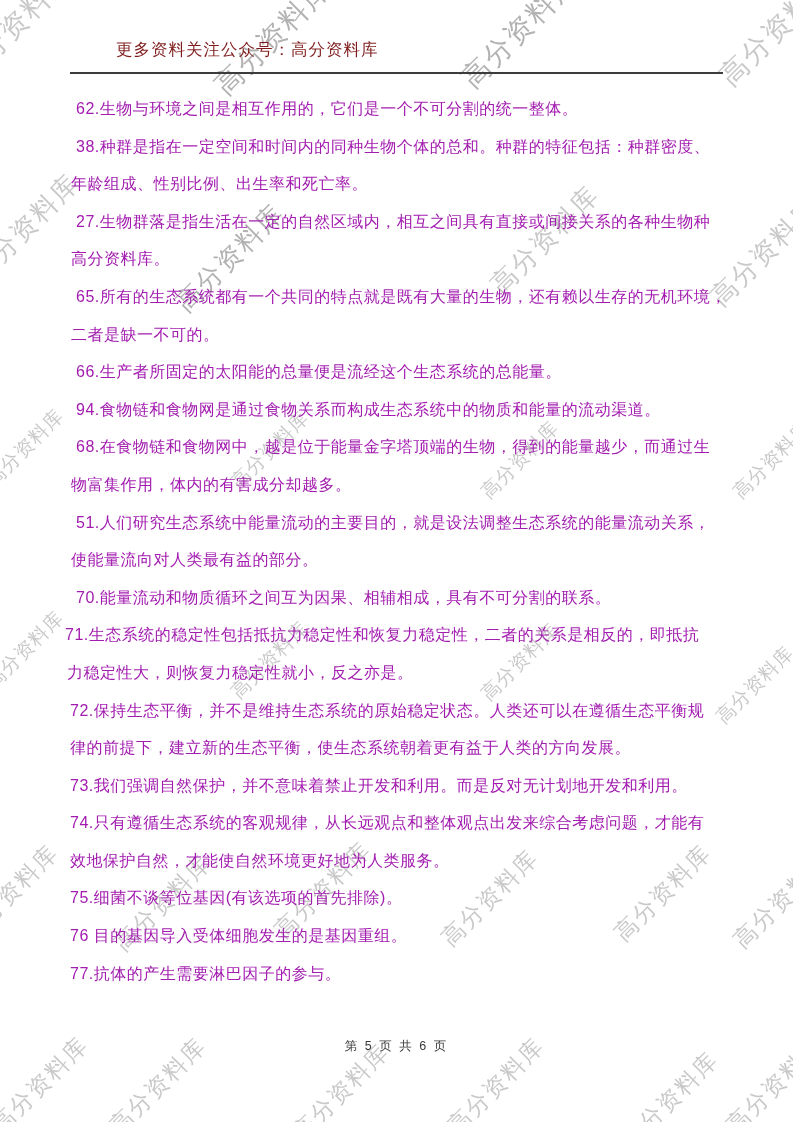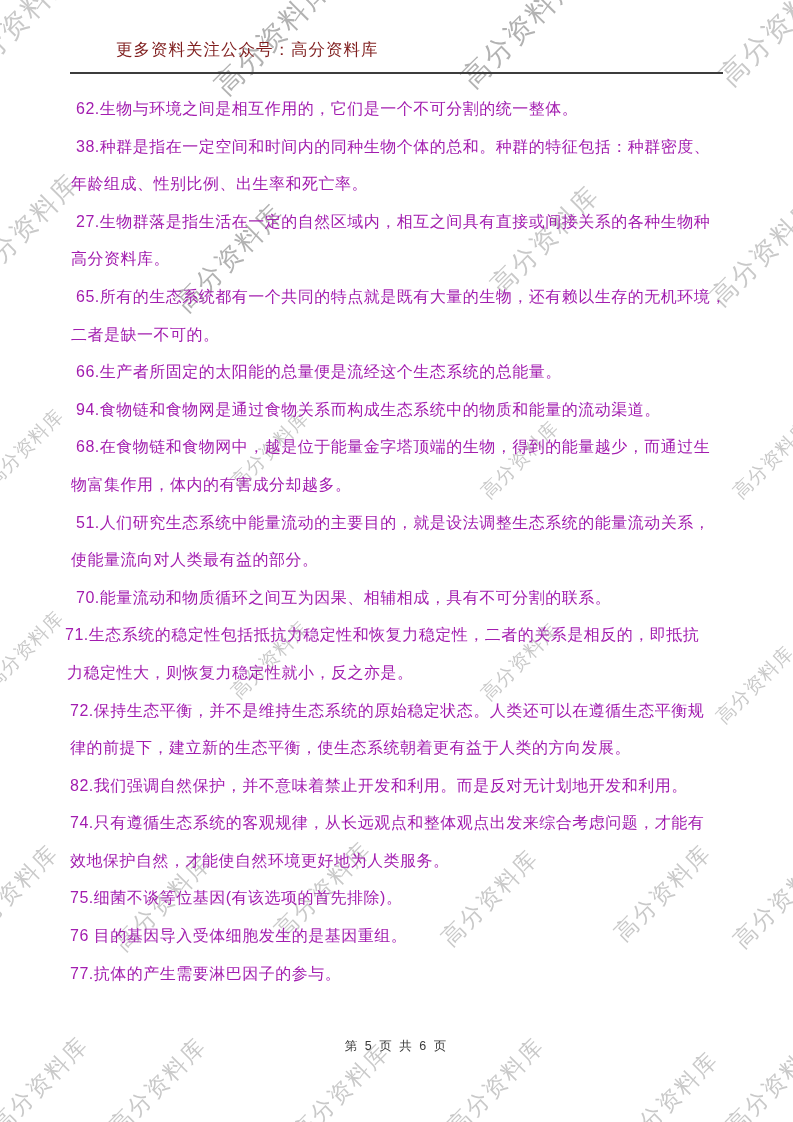--- a/index.html
+++ b/index.html
@@ -130,21 +130,21 @@
     </div>
     <div>
       <div class="ln fB">71.生态系统的稳定性包括抵抗力稳定性和恢复力稳定性，二者的关系是相反的，即抵抗</div>
       <div class="ln fBc">力稳定性大，则恢复力稳定性就小，反之亦是。</div>
     </div>
     <div>
       <div class="ln">72.保持生态平衡，并不是维持生态系统的原始稳定状态。人类还可以在遵循生态平衡规</div>
       <div class="ln">律的前提下，建立新的生态平衡，使生态系统朝着更有益于人类的方向发展。</div>
     </div>
     <div>
-      <div class="ln">82.我们强调自然保护，并不意味着禁止开发和利用。而是反对无计划地开发和利用。</div>
+      <div class="ln">73.我们强调自然保护，并不意味着禁止开发和利用。而是反对无计划地开发和利用。</div>
     </div>
     <div>
       <div class="ln">74.只有遵循生态系统的客观规律，从长远观点和整体观点出发来综合考虑问题，才能有</div>
       <div class="ln">效地保护自然，才能使自然环境更好地为人类服务。</div>
     </div>
     <div>
       <div class="ln">75.细菌不谈等位基因(有该选项的首先排除)。</div>
     </div>
     <div>
       <div class="ln">76 目的基因导入受体细胞发生的是基因重组。</div>

